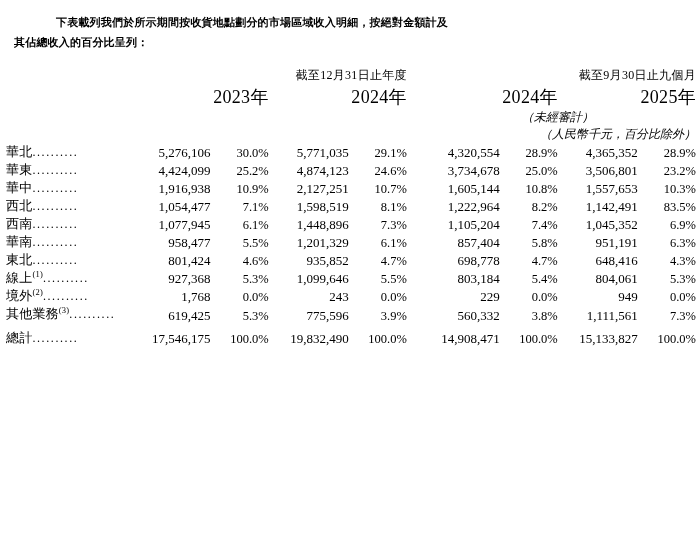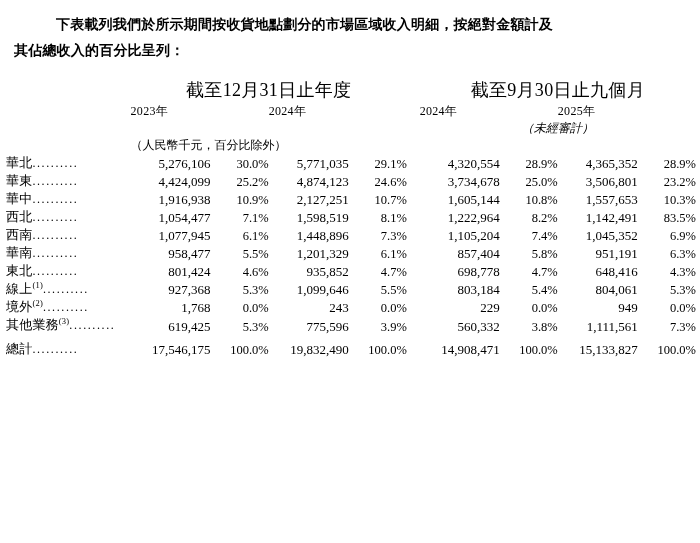--- a/index.html
+++ b/index.html
@@ -15,21 +15,21 @@
     position: relative;
     overflow: hidden;
   }
   .page {
     width: 700px;
     height: 543px;
     position: relative;
     box-sizing: border-box;
   }
   .intro {
-    font-size: 14px;
+    font-size: 11px;
     line-height: 1.85;
     padding: 12px 12px 0 14px;
     text-align: justify;
     letter-spacing: 0.2px;
   }
   .intro .indent {
     display: inline-block;
     width: 42px;
   }
   .intro b {
@@ -47,44 +47,45 @@
     font-weight: normal;
     vertical-align: bottom;
   }
   
   .c-label { width: 126px; }
   .c-num   { width: 82px; }
   .c-pct   { width: 60px; }
   .c-gapA  { width: 14px; }
 
   .hdr-group {
-    text-align: center;
-    font-size: 18px;
+    text-align: right;
+    font-size: 12px;
     padding-bottom: 3px;
     letter-spacing: 0.3px;
   }
   .rule-group {
     height: 1px;
     padding: 0;
   }
   .hdr-year {
-    text-align: left;
-    font-size: 12px;
+    text-align: right;
+    font-size: 18px;
     padding: 6px 0 3px 0;
     letter-spacing: 0.3px;
   }
   .unaudited {
     text-align: center;
     font-size: 12px;
     font-style: italic;
     padding: 8px 0 2px 0;
   }
   .unitnote {
-    text-align: left;
+    text-align: right;
     font-size: 12px;
+    font-style: italic;
     padding: 16px 0 10px 0;
   }
   .row-label {
     font-size: 13px;
     white-space: nowrap;
     padding: 5px 0 5px 2px;
     letter-spacing: 0.2px;
     margin-left: 36px;
   }
   .dots {

